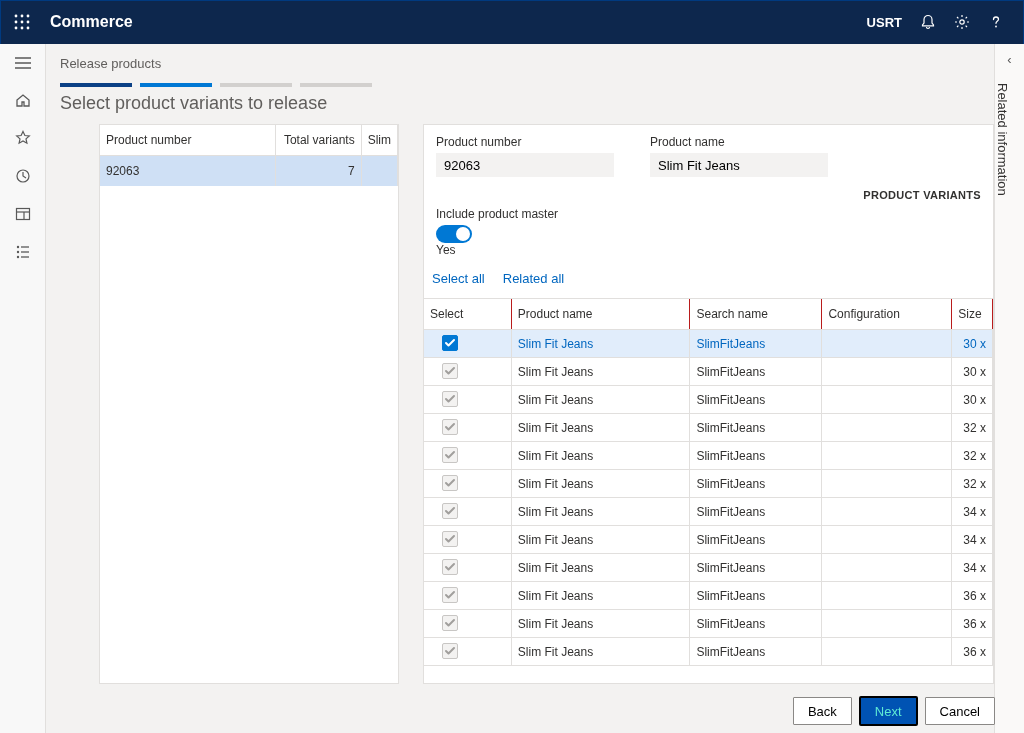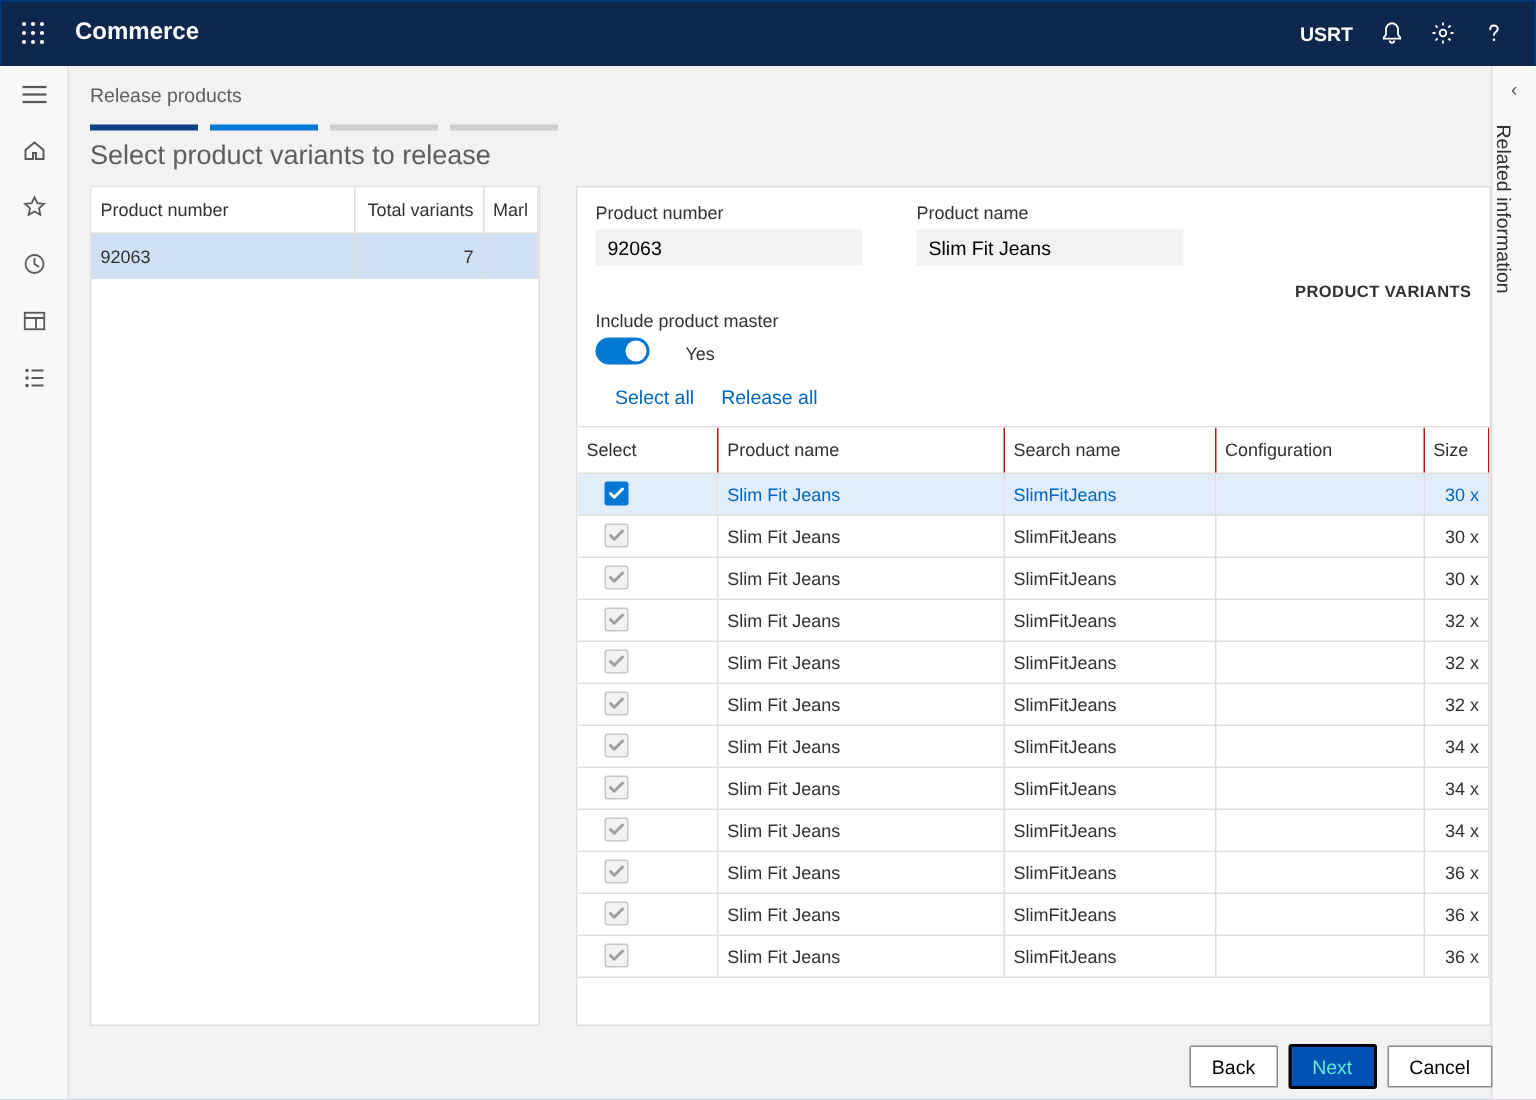--- a/index.html
+++ b/index.html
@@ -28,45 +28,45 @@
 
 
 .main { position: absolute; top: 44px; left: 46px; right: 30px; bottom: 0; background: #f3f2f1; padding: 12px 0 0 14px; overflow: hidden; }
 .pagelabel { font-size: 13px; color: #605e5c; margin-bottom: 12px; }
 .steps { display: flex; gap: 8px; margin-bottom: 6px; }
 .step { height: 4px; width: 72px; background: #d2d0ce; }
 .step.done { background: #0b4085; }
 .step.current { background: #0078d4; }
 .sectiontitle { font-size: 18px; color: #605e5c; margin-bottom: 10px; }
 
-.panels { display: flex; gap: 24px; height: 560px; }
+.panels { display: flex; gap: 24px; height: 560px; margin-left: 39px; }
 .leftpanel { width: 300px; background: #fff; border: 1px solid #e1dfdd; }
 .rightpanel { flex: 1; background: #fff; border: 1px solid #e1dfdd; padding: 10px 0 0 0; overflow:hidden; position:relative; }
 
 
 .ltable { width: 100%; border-collapse: collapse; font-size: 12px; }
 .ltable th { text-align: left; padding: 8px 6px; font-weight: 400; color: #323130; border-bottom: 1px solid #e1dfdd; border-right: 1px solid #e1dfdd; background:#fff;}
 .ltable th.num, .ltable td.num { text-align: right; }
 .ltable td { padding: 8px 6px; border-right: 1px solid #e1dfdd; }
 .ltable tr.sel td { background: #cfe0f5; }
 .leftpanel .hscroll { height: 10px; overflow-x: scroll; }
 .leftpanel .hscroll-inner { width: 380px; height: 1px; }
 
 
 .formrow { display: flex; gap: 36px; padding: 0 12px 12px 12px; }
 .field { display: flex; flex-direction: column; }
 .field label { font-size: 12px; color: #323130; margin-bottom: 4px; }
 .field input { width: 178px; height: 24px; border: none; background: #f3f2f1; padding: 0 8px; font-size: 13px; }
 .subhead { font-size: 11px; font-weight: 700; color: #323130; letter-spacing: .3px; padding: 0 12px 6px 12px; text-align: right; }
 .togglelabel { font-size: 12px; padding: 0 12px 4px 12px; }
-.togglerow { display: flex; align-items: flex-end; gap: 24px; padding: 0 12px 14px 12px; }
+.togglerow { display: flex; align-items: flex-start; gap: 0; padding: 0 12px 14px 12px; flex-direction: column; }
 .toggle { width: 36px; height: 18px; border-radius: 10px; background: #0078d4; position: relative; cursor: pointer; }
 .toggle .knob { position: absolute; right: 2px; top: 2px; width: 14px; height: 14px; border-radius: 50%; background: #fff; }
 .toggleval { font-size: 12px; }
-.linkrow { padding: 0 12px 12px 25px; display: flex; gap: 18px; }
+.linkrow { padding: 0 12px 12px 8px; display: flex; gap: 18px; }
 .linkrow a { color: #0066bf; font-size: 13px; text-decoration: none; cursor: pointer; }
 
 
 .vtablewrap { border-top: 1px solid #e1dfdd; overflow-x: hidden; overflow-y: hidden; height: 370px; position: relative; }
 .vtable { border-collapse: collapse; width: 100%; font-size: 12px; table-layout: fixed; }
 .vtable th { text-align: left; font-weight: 400; padding: 8px 6px; border-bottom: 1px solid #e1dfdd; border-right: 1px solid #b91c1c; color:#323130; background:#fff; }
 .vtable td { padding: 5px 6px; border-bottom: 1px solid #e1dfdd; border-right: 1px solid #e1dfdd; white-space: nowrap; overflow: hidden; }
 .vtable tr.rowsel td { background: #e1edfb; color: #0066bf; }
 .vtable tr.rowsel td .cb { background: #0078d4; border-color: #0078d4; }
 .vtable tr.rowsel td .cb svg path { stroke: #fff; }
@@ -193,21 +193,21 @@
   </div>
   <div class="sectiontitle">Select product variants to release</div>
 
   <div class="panels">
     <div class="leftpanel">
       <table class="ltable">
         <thead>
             <tr>
           <th style="width:176px">Product number</th>
           <th class="num" style="width:86px">Total variants</th>
-          <th style="width:36px">Marl</th>
+          <th style="width:36px">Slim</th>
         </tr>
           </thead>
         <tbody id="ltbody">
             <tr class="sel">
               <td>92063</td>
               <td class="num">7</td>
               <td></td>
             </tr>
           </tbody>
       </table>
@@ -231,21 +231,21 @@
       <div class="subhead">PRODUCT VARIANTS</div>
       <div class="togglelabel">Include product master</div>
       <div class="togglerow">
         <div class="toggle">
             <div class="knob"></div>
           </div>
         <span class="toggleval">Yes</span>
       </div>
       <div class="linkrow">
         <a>Select all</a>
-        <a>Release all</a>
+        <a>Related all</a>
       </div>
       <div class="vtablewrap">
         <table class="vtable">
           <colgroup>
               <col class="col-sel">
               <col class="col-pn">
               <col class="col-sn">
               <col class="col-cf">
               <col class="col-sz">
             </colgroup>

